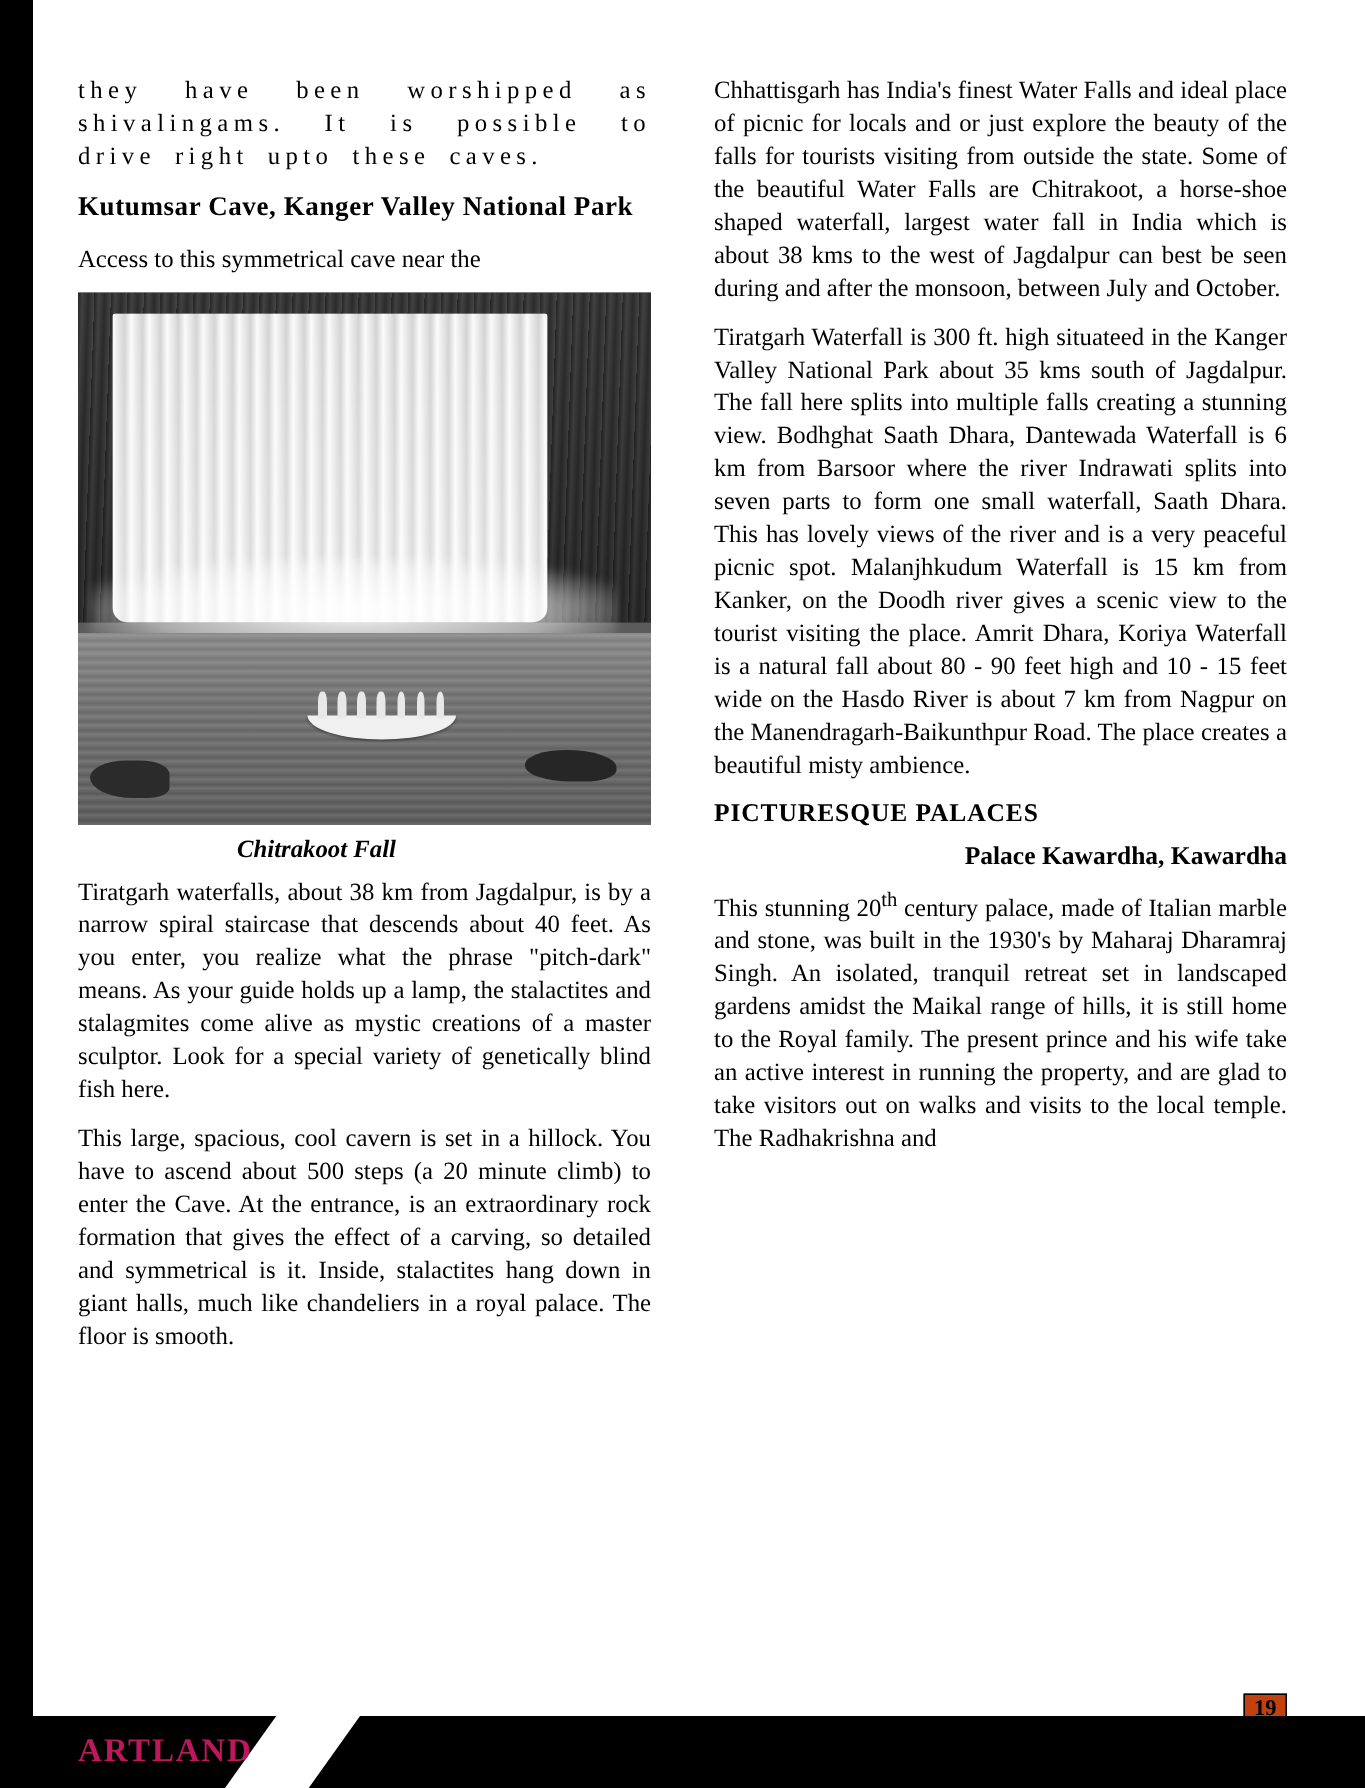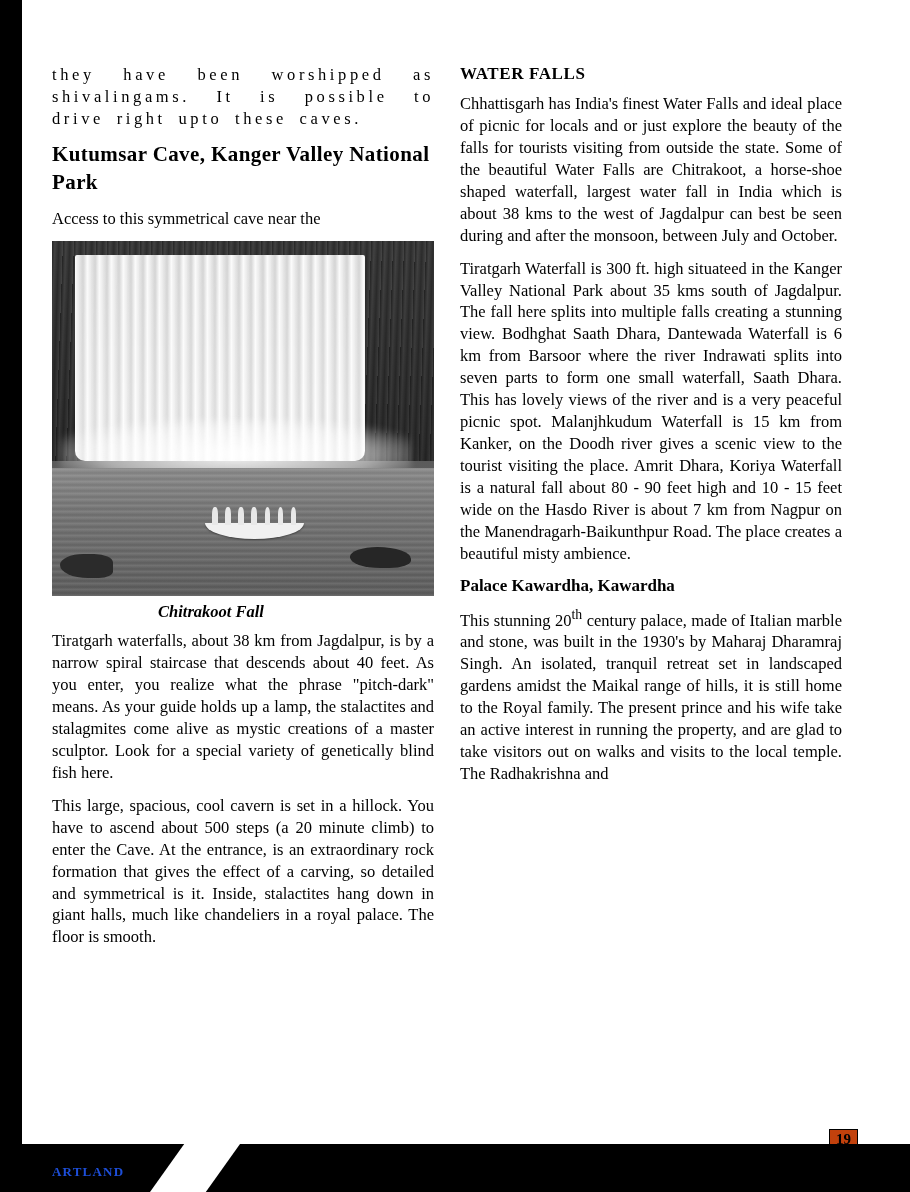--- a/index.html
+++ b/index.html
@@ -26,54 +26,55 @@
     position: absolute;
     left: 0;
     top: 0;
     width: 22px;
     height: 1192px;
     background: #000000;
   }
   .content {
     position: absolute;
     left: 52px;
-    top: 64px;
+    top: 49px;
     width: 806px;
     height: 1040px;
     display: flex;
-    gap: 26px;
+    gap: 42px;
   }
   .col {
     width: 382px;
   }
   p.body, div.body {
     font-size: 16.5px;
     line-height: 1.33;
     text-align: justify;
     margin: 0 0 11px 0;
     text-justify: inter-word;
   }
   .tight { margin-bottom: 9px; }
   .heading-bold {
     font-weight: bold;
-    font-size: 21px;
+    font-size: 18px;
     line-height: 1.32;
     margin: 3px 0 12px 0;
     letter-spacing: 0.4px;
   }
   .heading-caps {
     font-weight: bold;
     font-size: 17px;
     letter-spacing: 0.6px;
     margin: 0 0 9px 0;
   }
   .heading-sub {
     font-weight: bold;
     font-size: 17px;
     margin: 4px 0 10px 0;
+    text-align: right;
   }
   b, strong { font-weight: normal; }
   .spaced-wide {
     letter-spacing: 3.6px;
     word-spacing: 5px;
   }
   
   figure {
     margin: 6px 0 8px 0;
     width: 318px;
@@ -205,23 +206,23 @@
     bottom: 0;
     width: 90px;
     height: 48px;
     background: #ffffff;
     clip-path: polygon(38% 0, 100% 0, 62% 100%, 0% 100%);
   }
   .footer-brand {
     position: absolute;
     left: 52px;
     bottom: 12px;
-    color: #1d4ed8;
-    font-weight: bold;
-    font-size: 13px;
+    color: #be185d;
+    font-weight: bold;
+    font-size: 22px;
     letter-spacing: 1.2px;
   }
   .page-number {
     position: absolute;
     right: 52px;
     bottom: 42px;
     border: 1.5px solid #000;
     background: #c2410c;
     padding: 1px 6px 2px 6px;
     font-size: 15px;
@@ -271,26 +272,26 @@
 
       <p class="body">Tiratgarh waterfalls, about 38 km from Jagdalpur, is by a narrow spiral staircase that descends about 40 feet. As you enter, you realize what the phrase "pitch-dark" means. As your guide holds up a lamp, the stalactites and stalagmites come alive as mystic creations of a master sculptor. Look for a special variety of genetically blind fish here.</p>
 
 
       <p class="body">This large, spacious, cool cavern is set in a hillock. You have to ascend about 500 steps (a 20 minute climb) to enter the Cave. At the entrance, is an extraordinary rock formation that gives the effect of a carving, so detailed and symmetrical is it. Inside, stalactites hang down in giant halls, much like chandeliers in a royal palace. The floor is smooth.</p>
 
     </div>
 
     <div class="col">
 
-      <h2 class="heading-caps">WATER FALLS</h2>
 
       <p class="body"><span>Chhattisgarh has India's finest Water Falls and ideal place of picnic for locals and or just explore the beauty of the falls for tourists visiting from outside the state. Some of the beautiful Water Falls are </span><b>Chitrakoot,</b><span> a horse-shoe shaped waterfall, largest water fall in India which is about 38 kms to the west of Jagdalpur can best be seen during and after the monsoon, between July and October.</span></p>
 
       <p class="body"><b>Tiratgarh Waterfall</b><span> is 300 ft. high situateed in the Kanger Valley National Park about 35 kms south of Jagdalpur. The fall here splits into multiple falls creating a stunning view. </span><b>Bodhghat Saath Dhara, Dantewada Waterfall</b><span> is 6 km from Barsoor where the river Indrawati splits into seven parts to form one small waterfall, Saath Dhara. This has lovely views of the river and is a very peaceful picnic spot. </span><b>Malanjhkudum Waterfall</b><span> is 15 km from Kanker, on the Doodh river gives a scenic view to the tourist visiting the place. </span><b>Amrit Dhara, Koriya Waterfall</b><span> is a natural fall about 80 - 90 feet high and 10 - 15 feet wide on the Hasdo River is about 7 km from Nagpur on the Manendragarh-Baikunthpur Road. The place creates a beautiful misty ambience.</span></p>
 
+      <h2 class="heading-caps">PICTURESQUE PALACES</h2>
 
       <h3 class="heading-sub">Palace Kawardha, Kawardha</h3>
 
       <p class="body"><span>This stunning 20</span><sup>th</sup><span> century palace, made of Italian marble and stone, was built in the 1930's by Maharaj Dharamraj Singh. An isolated, tranquil retreat set in landscaped gardens amidst the Maikal range of hills, it is still home to the Royal family. The present prince and his wife take an active interest in running the property, and are glad to take visitors out on walks and visits to the local temple. The Radhakrishna and</span></p>
 
     </div>
 
   </div>
 
   <div class="footer">

